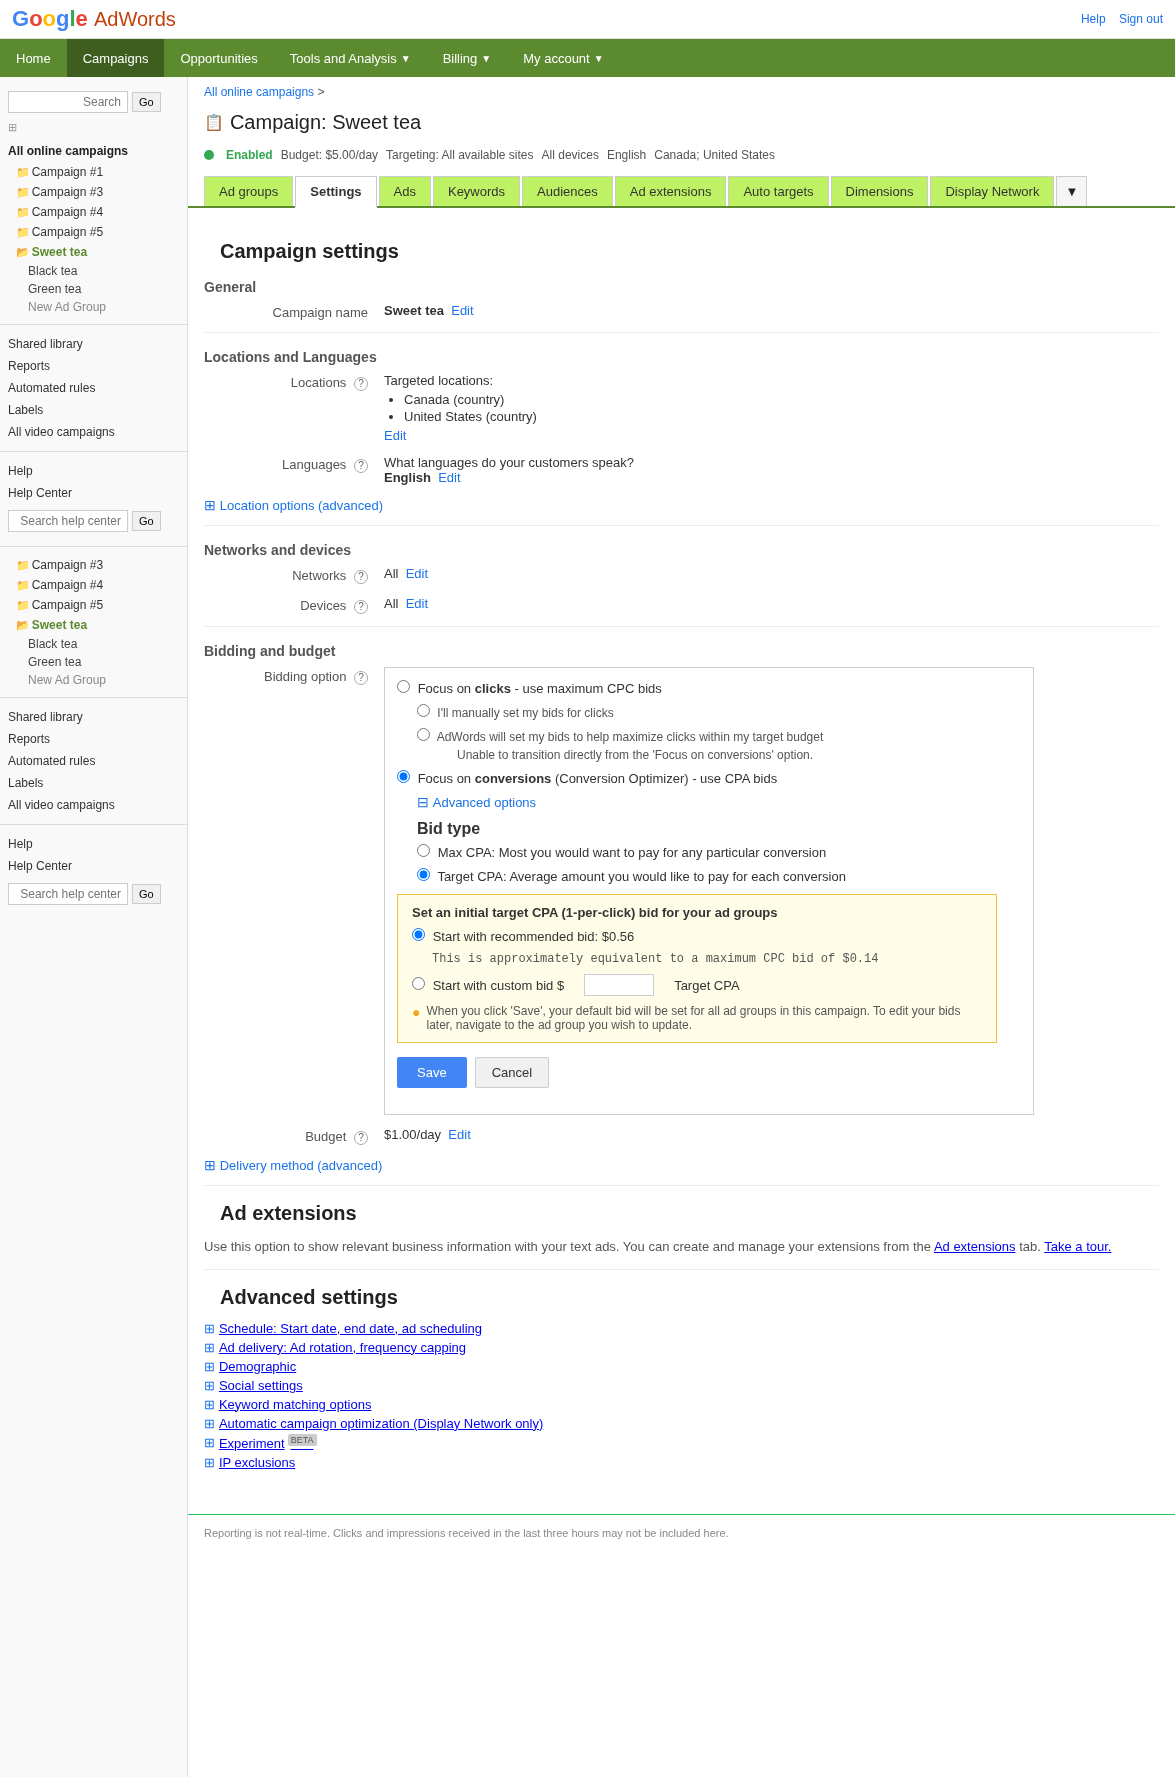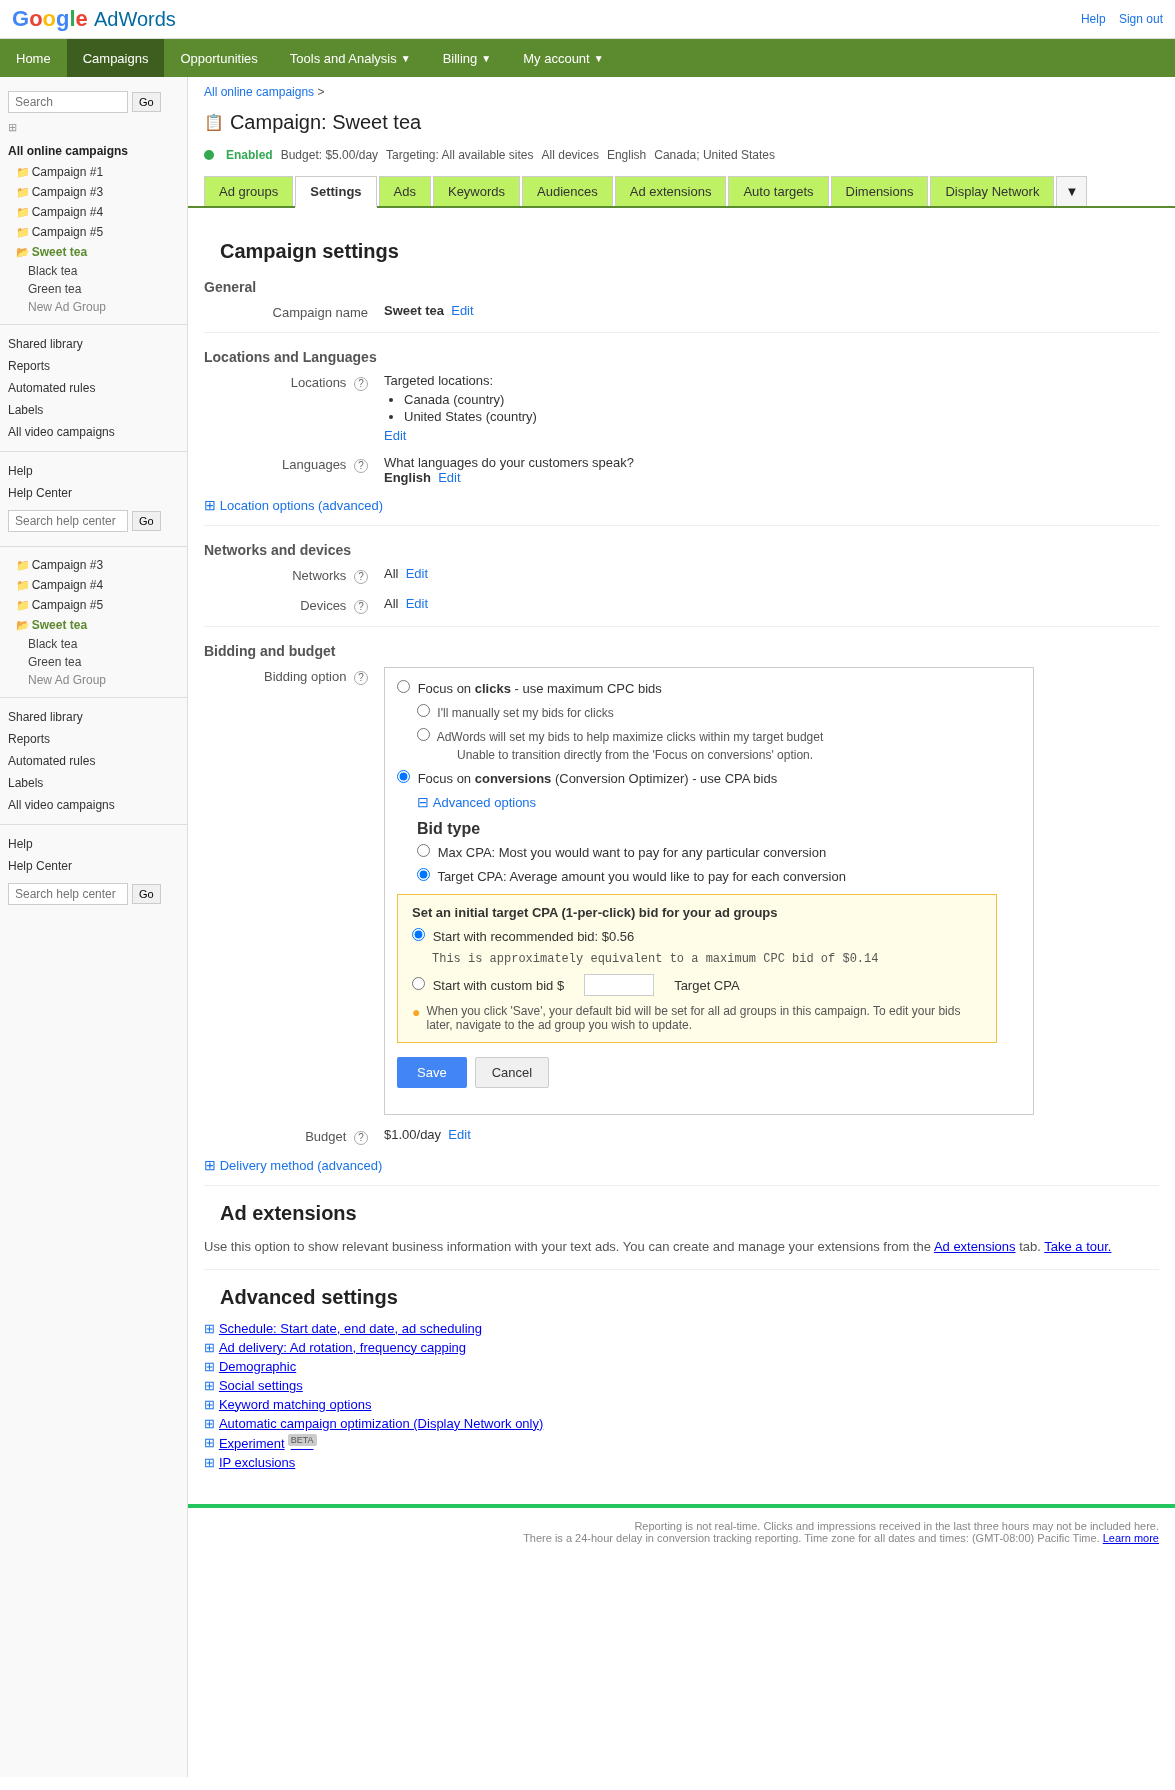--- a/index.html
+++ b/index.html
@@ -7,37 +7,37 @@
 
     
     #top-bar { display: flex; justify-content: space-between; align-items: center; padding: 6px 12px; background: #fff; border-bottom: 1px solid #ddd; }
     #logo { font-size: 22px; font-weight: bold; color: #4285F4; }
     #logo span.g { color: #4285F4; }
     #logo span.o1 { color: #EA4335; }
     #logo span.o2 { color: #FBBC05; }
     #logo span.g2 { color: #4285F4; }
     #logo span.l { color: #34A853; }
     #logo span.e { color: #EA4335; }
-    #logo-adwords { color: #0369a1; font-size: 20px; font-weight: normal; }
+    #logo-adwords { color: #c2410c; font-size: 20px; font-weight: normal; }
     #top-links { font-size: 12px; color: #1a73e8; }
     #top-links a { color: #1a73e8; text-decoration: none; margin-left: 10px; }
 
     
     #nav { background: #5c8a2e; display: flex; align-items: stretch; height: 38px; }
     .nav-item { color: #fff; padding: 0 16px; display: flex; align-items: center; font-size: 13px; cursor: pointer; white-space: nowrap; }
     .nav-item.active { background: #3d5e1e; }
     .nav-item .arrow { margin-left: 4px; font-size: 10px; }
 
     
     #layout { display: flex; }
 
     
     #sidebar { width: 188px; min-width: 188px; border-right: 1px solid #ddd; padding: 8px 0; background: #f9f9f9; min-height: 1700px; }
     .sidebar-search { display: flex; align-items: center; padding: 6px 8px; }
-    .sidebar-search input { width: 120px; border: 1px solid #ccc; padding: 3px 6px; font-size: 12px; }
+    .sidebar-search input { width: 120px; border: 1px solid #ccc; padding: 3px 6px; font-size: 12px; text-align: right; }
     .sidebar-search button { margin-left: 4px; padding: 3px 6px; font-size: 11px; background: #f0f0f0; border: 1px solid #ccc; cursor: pointer; }
     .sidebar-icon { margin-right: 2px; font-size: 11px; color: #666; }
     .sidebar-section-title { font-weight: bold; font-size: 12px; padding: 8px 8px 4px 8px; color: #222; }
     .sidebar-item { padding: 3px 8px 3px 16px; font-size: 12px; color: #333; cursor: pointer; display: flex; align-items: center; }
     .sidebar-item.active { color: #5c8a2e; font-weight: bold; }
     .sidebar-sub { padding-left: 28px; font-size: 12px; color: #444; cursor: pointer; padding-top: 2px; padding-bottom: 2px; }
     .sidebar-sub.new-ad { color: #888; }
     .sidebar-divider { border-top: 1px solid #ddd; margin: 8px 0; }
     .sidebar-link { padding: 4px 8px; font-size: 12px; color: #333; cursor: pointer; }
     .sidebar-expand { padding: 2px 8px; font-size: 11px; color: #999; cursor: pointer; }
@@ -114,21 +114,21 @@
 
     
     .ad-ext-desc { font-size: 13px; color: #555; margin-bottom: 8px; line-height: 1.5; }
 
     
     .adv-link { color: #1a73e8; font-size: 13px; cursor: pointer; display: flex; align-items: center; margin: 4px 0; }
     .adv-link .plus-icon { margin-right: 4px; font-size: 13px; }
     .beta-badge { font-size: 9px; background: #ccc; color: #555; padding: 1px 3px; border-radius: 2px; margin-left: 3px; vertical-align: super; }
 
     
-    #footer { padding: 12px 16px; font-size: 11px; color: #888; border-top: 4px solid #22c55e; margin-top: 14px; text-align: right; }
+    #footer { padding: 12px 16px; font-size: 11px; color: #888; border-top: 1px solid #22c55e; margin-top: 24px; }
     #footer-links { font-size: 11px; color: #555; margin-top: 4px; }
     #footer-links a { color: #1a73e8; text-decoration: none; margin: 0 6px; }
 
     
     input[type=radio] { margin-right: 4px; cursor: pointer; }
 
     .inline-bold { font-weight: bold; }
   </style>
 </head>
 <body>
@@ -476,20 +476,16 @@
       </div>
       <div class="adv-link">
         <span class="plus-icon">⊞</span>
         <a href="#">IP exclusions</a>
       </div>
 
     </div>
 
     <div id="footer">
       <div>Reporting is not real-time. Clicks and impressions received in the last three hours may not be included here.</div>
-      <div>
-        <span>There is a 24-hour delay in conversion tracking reporting. Time zone for all dates and times: (GMT-08:00) Pacific Time.</span>
-        <a href="#">Learn more</a>
-      </div>
     </div>
 
   </div>
 </div>
 
 </body></html>

